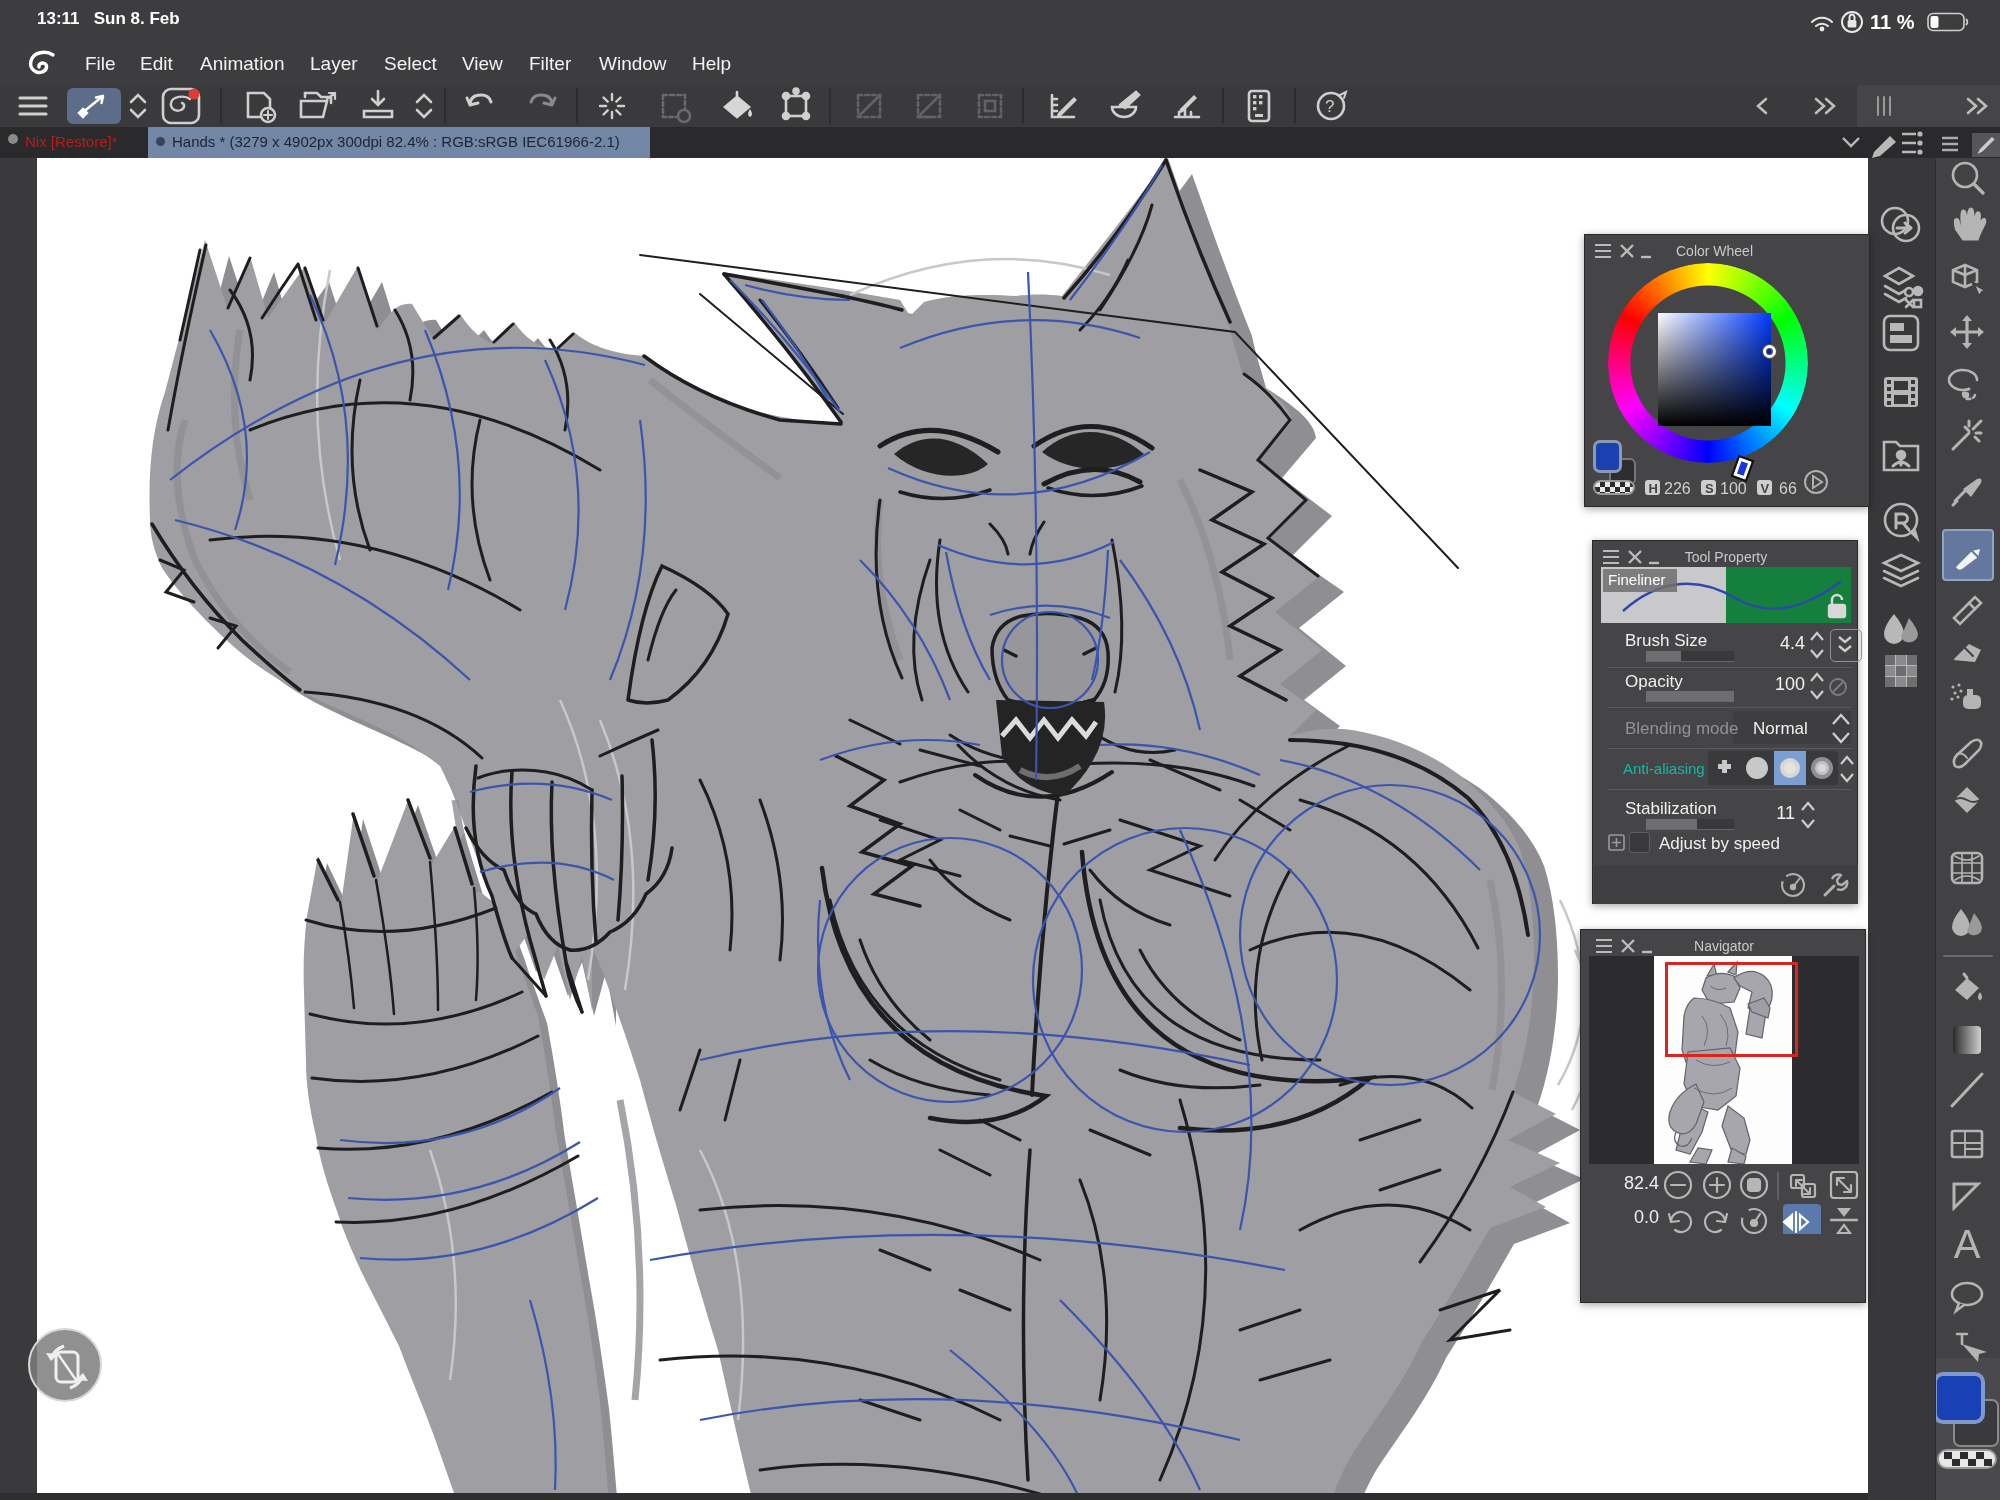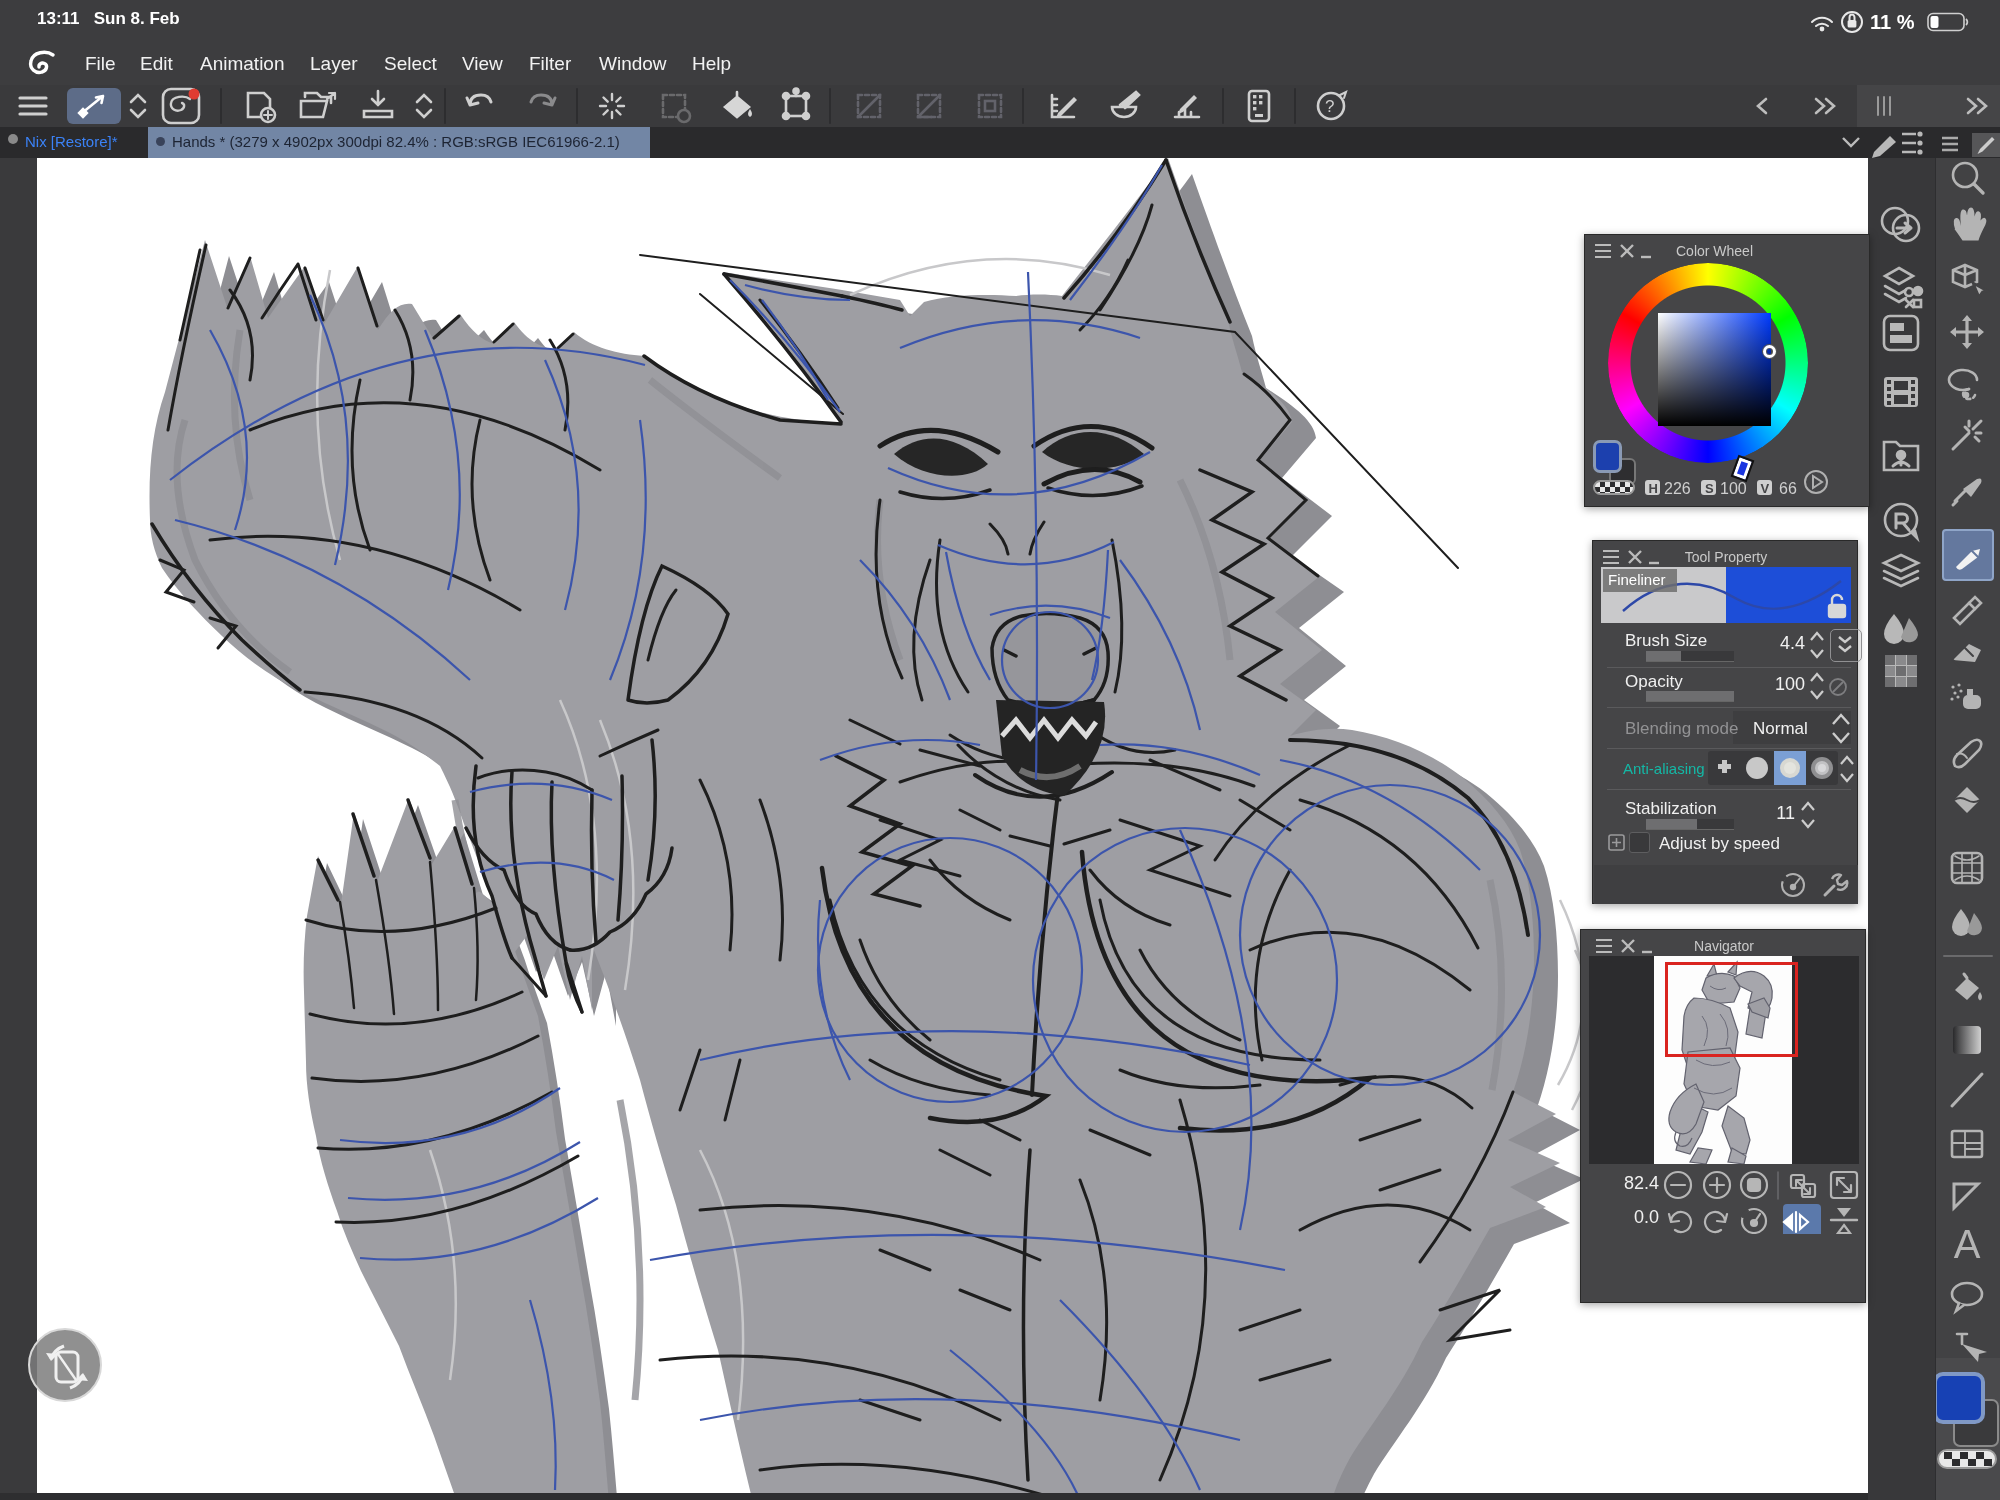--- a/index.html
+++ b/index.html
@@ -362,21 +362,21 @@
 
 <path d="M1766 14 l-8 7 8 7" stroke="#bdbdbd"></path>
 <path d="M1816 14 l8 7 -8 7 M1826 14 l8 7 -8 7" stroke="#bdbdbd"></path>
 <path d="M1878 12 v18 M1884 12 v18 M1890 12 v18" stroke="#9a9a9a" stroke-width="2"></path>
 <path d="M1968 14 l8 7 -8 7 M1978 14 l8 7 -8 7" stroke="#bdbdbd"></path>
 </g>
 </svg>
 </div>
 
 <div class="abs" style="left:8px;top:134px;width:10px;height:10px;border-radius:50%;background:#8a8a8a;"></div>
-<div class="abs" style="left:25px;top:133px;color:#3b82f6;font-size:15px;">Nix [Restore]*</div>
+<div class="abs" style="left:25px;top:133px;color:#b91c1c;font-size:15px;">Nix [Restore]*</div>
 <div class="abs" style="left:148px;top:127px;width:502px;height:31px;background:#7286a5;"></div>
 <div class="abs" style="left:156px;top:137px;width:9px;height:9px;border-radius:50%;background:#39435a;"></div>
 <div class="abs" style="left:172px;top:133px;color:#1d2433;font-size:15px;">Hands * (3279 x 4902px 300dpi 82.4% : RGB:sRGB IEC61966-2.1)</div>
 <div class="abs" style="left:1840px;top:132px;">
 <svg width="22" height="20" viewBox="0 0 22 20">
       <path d="M3 6 L11 14 L19 6" stroke="#bbb" stroke-width="2.4" fill="none"></path>
     </svg>
 </div>
 <div class="abs" style="left:1940px;top:133px;">
 <svg width="60" height="24" viewBox="0 0 60 24">
@@ -676,21 +676,21 @@
 </svg>
 </div>
 
 <div class="panel" id="tppanel" style="left:1592px;top:540px;width:266px;height:364px;">
 <svg class="abs" style="left:6px;top:6px;" width="60" height="20" viewBox="0 0 60 20">
 <path d="M4 4 h16 M4 10 h16 M4 16 h16" stroke="#bbb" stroke-width="2"></path>
 <path d="M30 4 l12 12 M42 4 l-12 12" stroke="#bbb" stroke-width="2.4"></path>
 <path d="M50 16 h12" stroke="#bbb" stroke-width="2.4"></path>
 </svg>
 <div class="abs ptitle" style="left:0;top:8px;width:266px;">Tool Property</div>
-<div class="abs" style="left:8px;top:26px;width:250px;height:56px;background:#1d4ed8;">
+<div class="abs" style="left:8px;top:26px;width:250px;height:56px;background:#15803d;">
 <div class="abs" style="left:0;top:0;width:125px;height:56px;background:#c9c9cb;"></div>
 <svg class="abs" style="left:0;top:0;" width="250" height="56" viewBox="0 0 250 56">
 <path d="M22 44 C60 10 100 10 136 32 C168 50 204 42 240 14" stroke="#2d48a8" stroke-width="2.4" fill="none"></path>
 <g stroke="#d8d8d8" stroke-width="2.4" fill="none">
 <rect x="228" y="38" width="16" height="12" rx="2" fill="#d8d8d8"></rect>
 <path d="M231 38 v-5 a5 5 0 0 1 10 0"></path>
 </g>
 </svg>
 <div class="abs" style="left:2px;top:2px;width:74px;height:23px;background:rgba(110,110,110,0.85);color:#fff;font-size:15px;padding:2px 5px;">Fineliner</div>
 </div>

